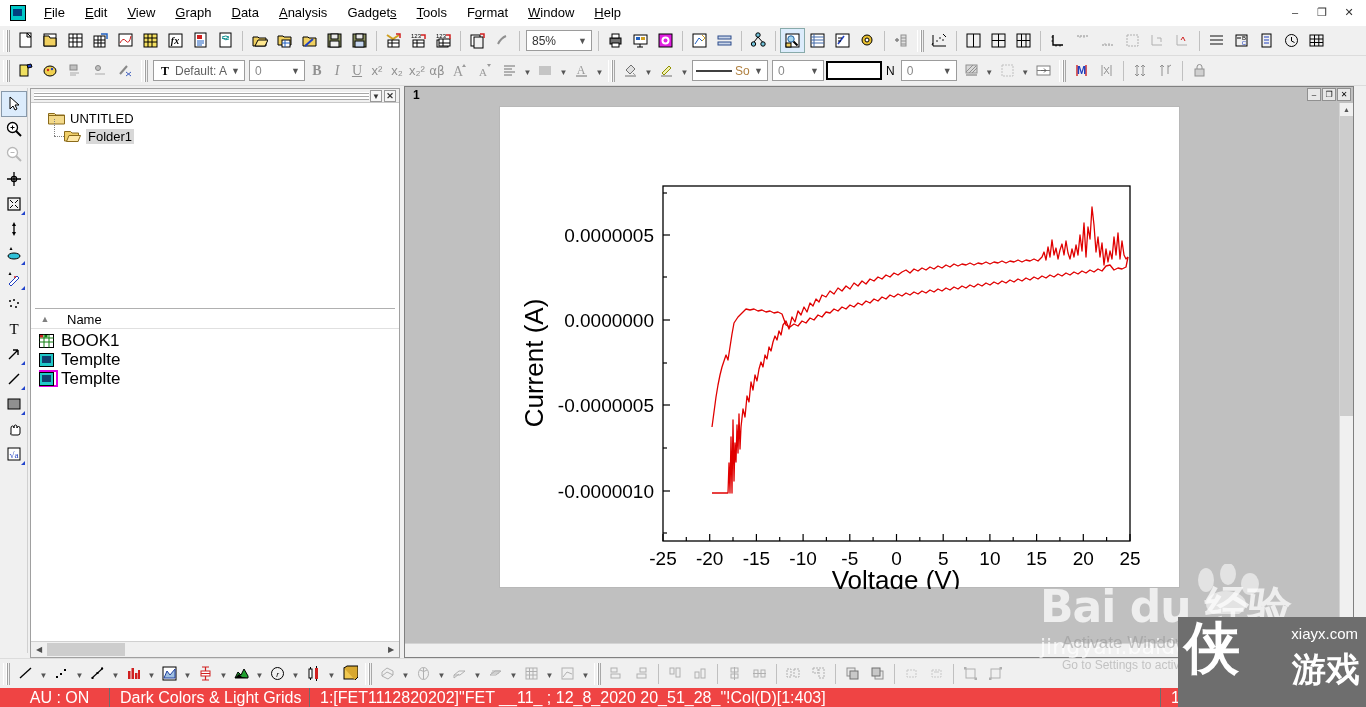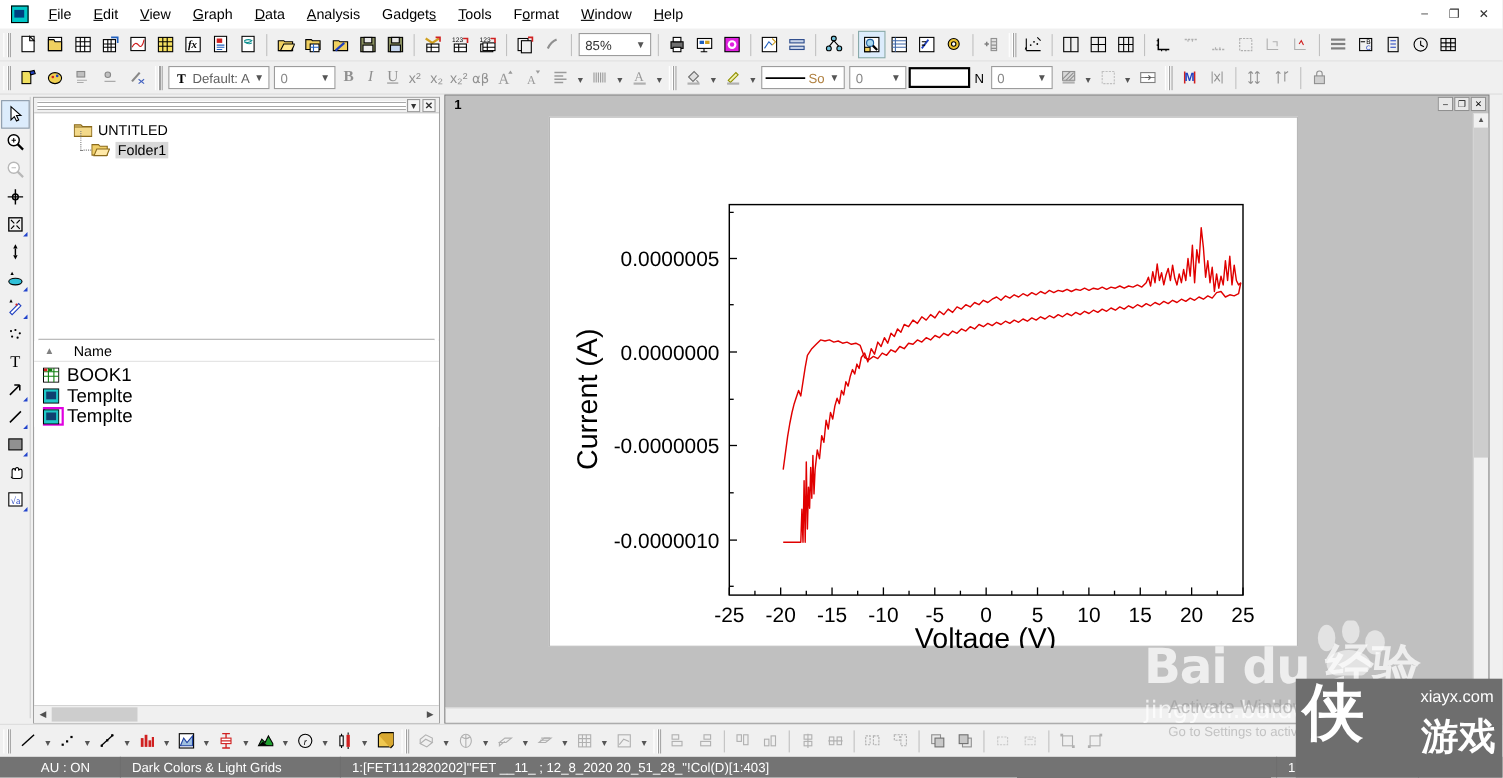--- a/index.html
+++ b/index.html
@@ -107,21 +107,21 @@
     height: 14px; background: #f0f0f0; position: relative; border-bottom: 1px solid #c8c8c8;
     display: flex; align-items: center;
   }
   .pe-grip-lines { flex: 1; height: 8px; margin-left: 3px; margin-right: 30px;
     background: repeating-linear-gradient(180deg,#fff 0,#fff 1px,#a8a8a8 1px,#a8a8a8 2px,#fff 2px,#fff 3px); }
   .pe-tbtn { position: absolute; top: 1px; width: 12px; height: 12px; border: 1px solid #999;
     background: #f6f6f6; display: flex; align-items: center; justify-content: center;
     font-size: 8px; color: #333; }
   .pe-tbtn.menu { right: 17px; }
   .pe-tbtn.close { right: 3px; font-size: 9px; font-weight: bold; }
-  .pe-tree { height: 205px; padding: 6px 0 0 0; background: #fff; margin-left: 36px; }
+  .pe-tree { height: 205px; padding: 6px 0 0 17px; background: #fff; }
   .tree-row { display: flex; align-items: center; height: 18px; font-size: 13px; color: #000; }
   .tree-row.child { padding-left: 16px; position: relative; }
   .tree-row.child::before {
     content: ""; position: absolute; left: 6px; top: -8px; width: 1px; height: 17px;
     border-left: 1px dotted #808080;
   }
   .tree-row.child::after {
     content: ""; position: absolute; left: 6px; top: 9px; width: 10px; height: 1px;
     border-top: 1px dotted #808080;
   }
@@ -179,21 +179,21 @@
   
   .bottombar {
     position: absolute; left: 0; top: 658px; width: 1366px; height: 30px;
     background: #f0f0f0; display: flex; align-items: center;
     border-top: 1px solid #dcdcdc;
   }
 
   
   .statusbar {
     position: absolute; left: 0; top: 688px; width: 1366px; height: 19px;
-    background: #737373; display: flex; align-items: center; color: #ffffff; font-size: 12px;
+    background: #ef4444; display: flex; align-items: center; color: #ffffff; font-size: 16px;
   }
   .sb-cell { height: 19px; display: flex; align-items: center; padding: 0 10px;
     border-right: 1px solid #6e6e6e; white-space: nowrap; }
   .sb-cell.grow { flex: 1; border-right: none; }
   .sb-spacer { width: 10px; }
 
   
   .wm { position: absolute; pointer-events: none; }
   .wm-baidu { left: 1040px; top: 582px; width: 300px; height: 95px;
     color: rgba(255,255,255,0.72); font-family: "DejaVu Sans", sans-serif; }

